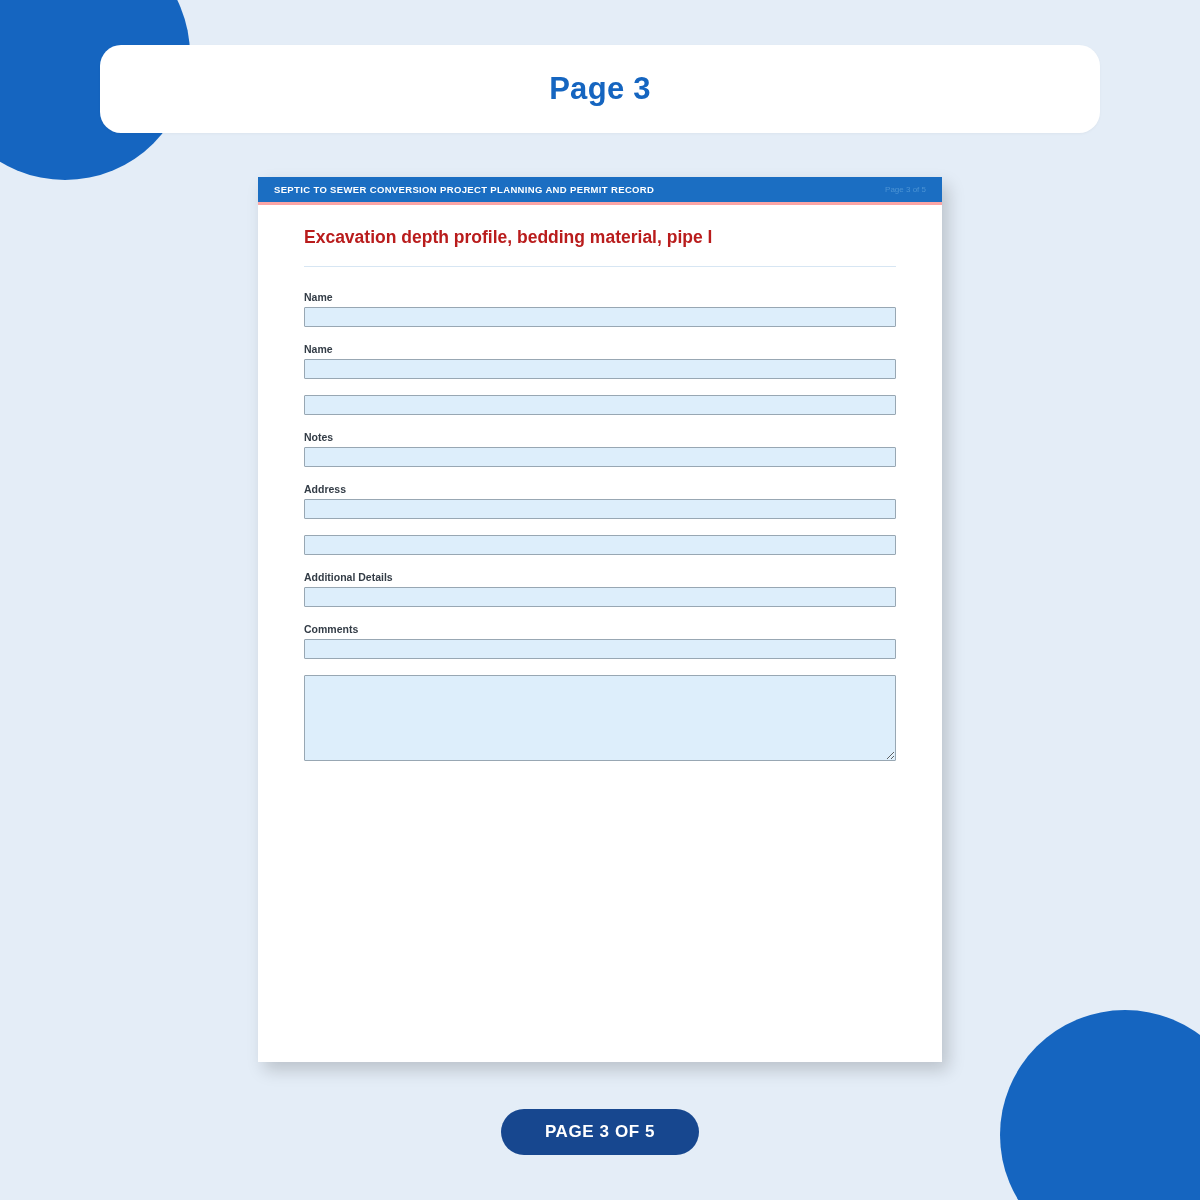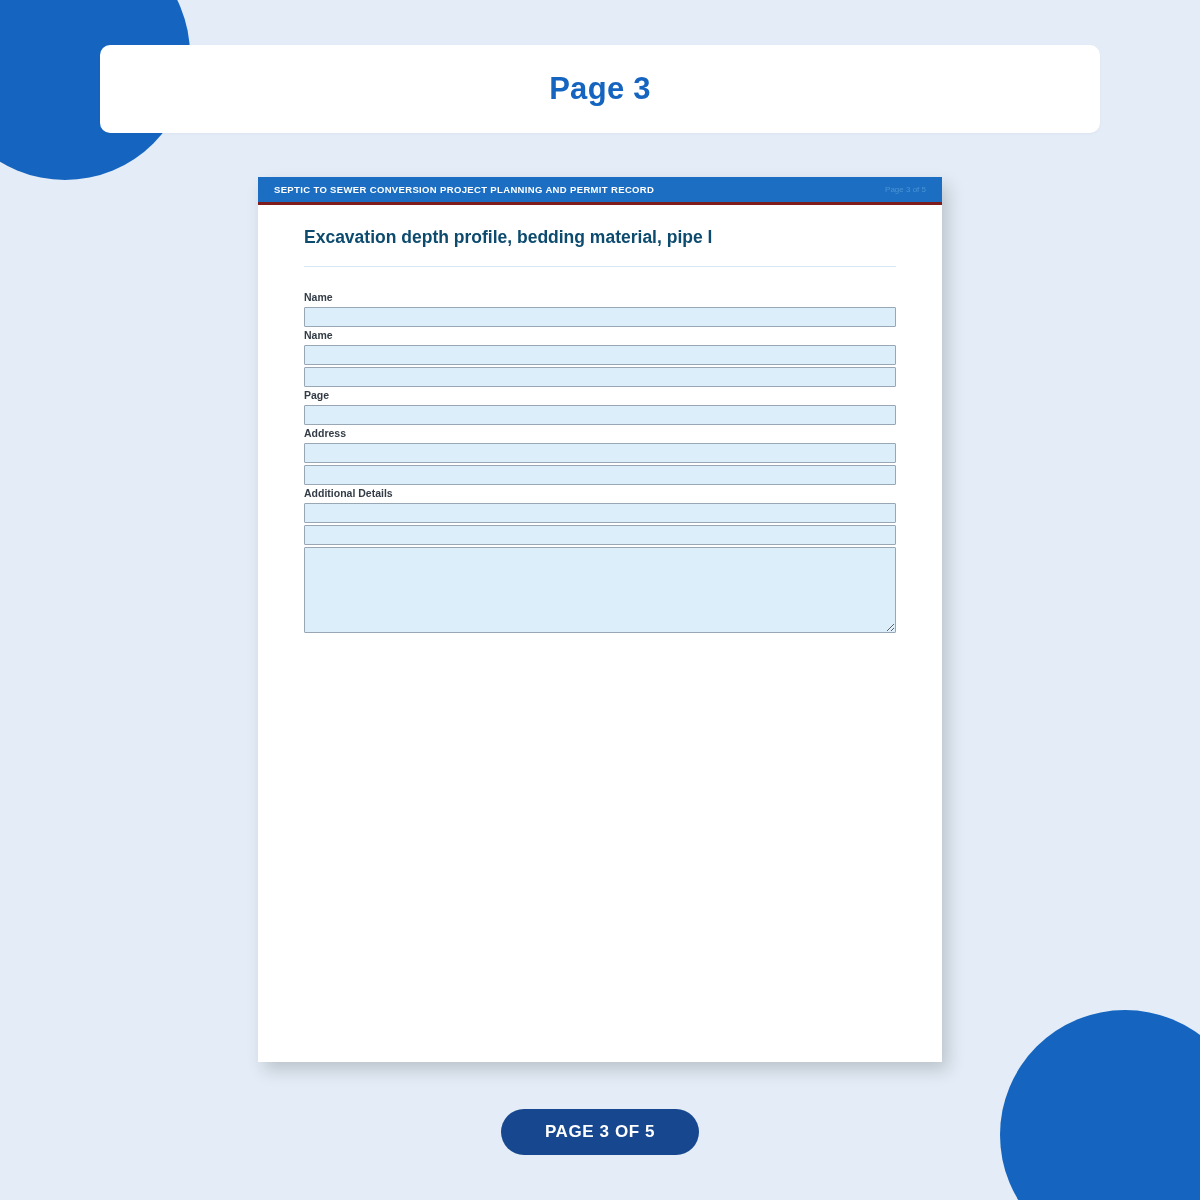--- a/index.html
+++ b/index.html
@@ -36,21 +36,21 @@
   }
 
   
   .header-banner {
     position: absolute;
     left: 100px;
     top: 45px;
     width: 1000px;
     height: 88px;
     background: #ffffff;
-    border-radius: 10px;
+    border-radius: 21px;
     display: flex;
     align-items: center;
     justify-content: center;
     box-shadow: 0 1px 3px rgba(0,0,0,0.04);
   }
   .header-title {
     color: #1565c0;
     font-size: 31px;
     font-weight: bold;
     letter-spacing: 0.3px;
@@ -68,48 +68,48 @@
   }
 
   .doc-header {
     background: #1b6ec2;
     height: 28px;
     display: flex;
     align-items: center;
     justify-content: space-between;
     padding: 0 16px;
     box-sizing: border-box;
-    border-bottom: 3px solid #7f1d1d;
+    border-bottom: 3px solid #fca5a5;
   }
   .doc-header-title {
     color: #ffffff;
     font-size: 9.5px;
     font-weight: bold;
     letter-spacing: 0.35px;
   }
   .doc-header-page {
     color: #4b93d4;
     font-size: 8px;
   }
 
   .doc-body {
     padding: 22px 46px 0 46px;
   }
 
   .section-title {
-    color: #0c4a6e;
+    color: #b91c1c;
     font-size: 17.5px;
     font-weight: bold;
     padding-bottom: 18px;
     border-bottom: 1px solid #d7e6f3;
     margin-bottom: 24px;
   }
 
   .field-group {
-    margin-bottom: 2px;
+    margin-bottom: 16px;
   }
   .field-label {
     font-size: 10.5px;
     font-weight: bold;
     color: #333c46;
     margin-bottom: 4px;
   }
   .field-input {
     width: 100%;
     height: 20px;
@@ -174,39 +174,40 @@
     <div class="field-group">
       <div class="field-label">Name</div>
       <input class="field-input" type="text" value="" style="">
     </div>
 
     <div class="field-group">
       <input class="field-input" type="text" value="" style="">
     </div>
 
     <div class="field-group">
-      <div class="field-label">Page</div>
+      <div class="field-label">Notes</div>
       <input class="field-input" type="text" value="" style="">
     </div>
 
     <div class="field-group">
       <div class="field-label">Address</div>
       <input class="field-input" type="text" value="" style="">
     </div>
 
     <div class="field-group">
       <input class="field-input" type="text" value="" style="">
     </div>
 
     <div class="field-group">
       <div class="field-label">Additional Details</div>
       <input class="field-input" type="text" value="" style="">
     </div>
 
     <div class="field-group">
+      <div class="field-label">Comments</div>
       <input class="field-input" type="text" value="" style="">
     </div>
 
     <div class="field-group">
       <textarea class="field-textarea" style=""></textarea>
     </div>
   </div>
 </div>
 
 <div class="footer-pill">

